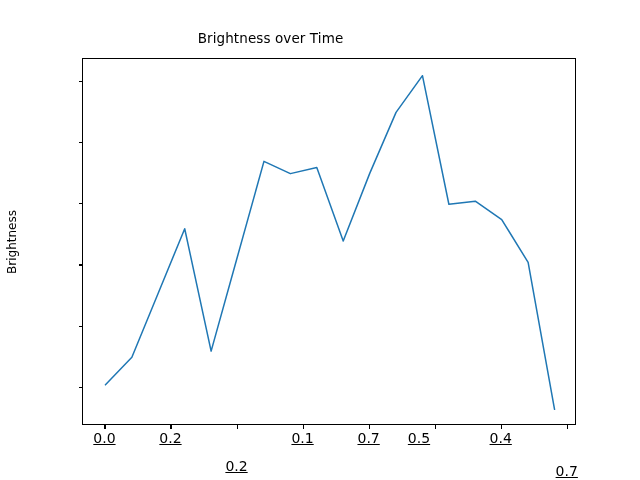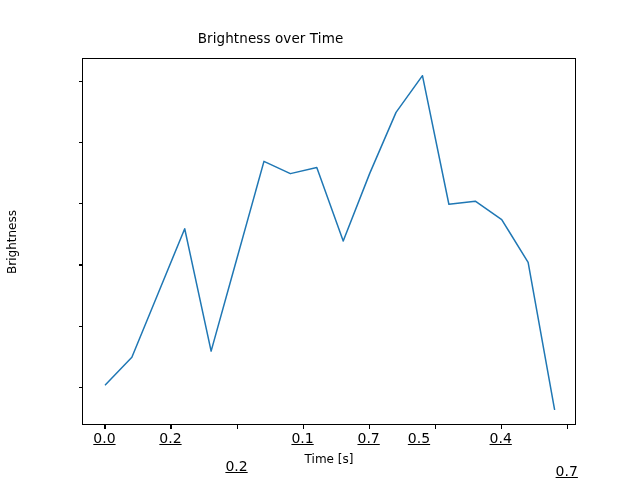--- a/index.html
+++ b/index.html
@@ -127,15 +127,14 @@
       <div class="xtick-label" style="left: 566.754px; margin-top: 33px;">0.7</div>
       <div class="xtick-mark" style="left: 566.754px;"></div>
     </div>
 
   <div id="plot-area">
     <svg id="series-svg" viewBox="0 0 494 367" preserveAspectRatio="none">
       <polyline id="series-line" fill="none" stroke="#1f77b4" stroke-width="1.5" stroke-linejoin="round" stroke-linecap="round" points="22.45,325.83 48.87,298.28 75.29,234.00 101.71,169.73 128.12,292.16 154.54,197.27 180.96,102.39 207.37,114.63 233.79,108.51 260.21,181.97 286.63,114.63 313.04,53.41 339.46,16.68 365.88,145.24 392.29,142.18 418.71,160.54 445.13,203.40 471.55,350.32"></polyline>
     </svg>
   </div>
 
-  <div id="xlabel">Time [s]</div>
 
 </div>
 
 </body></html>

